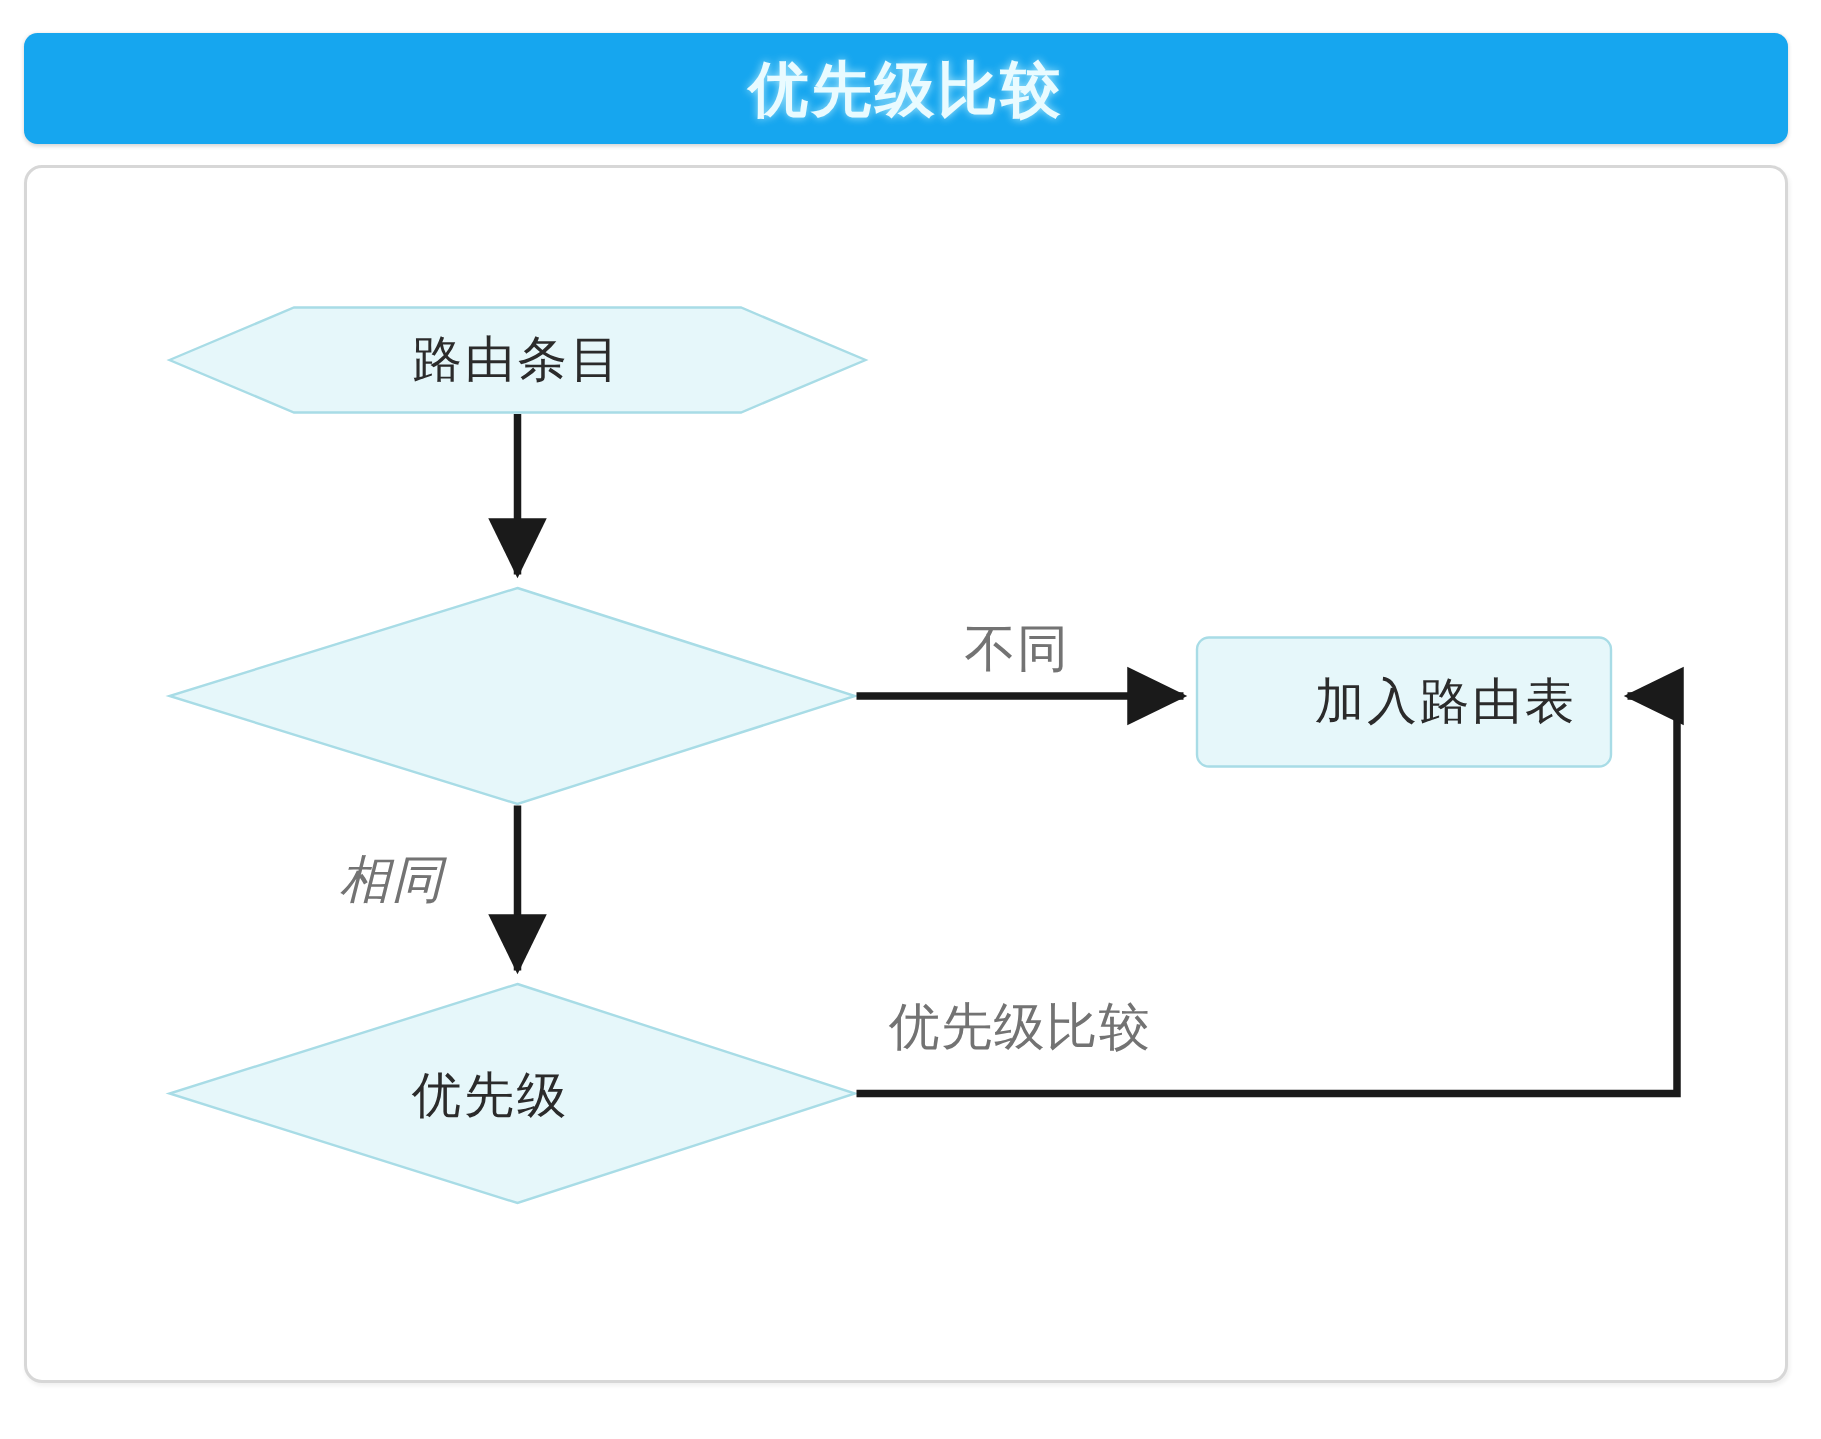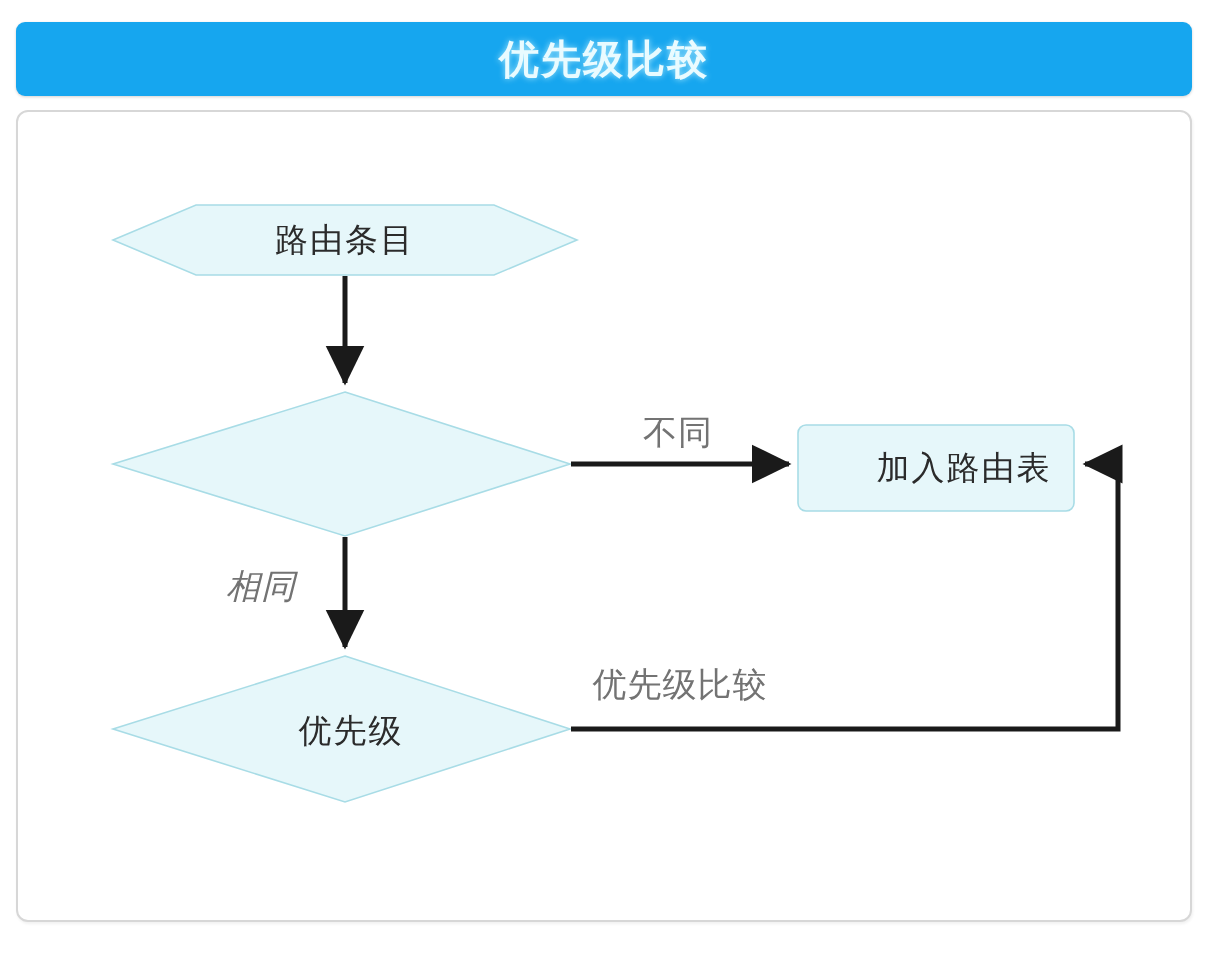--- a/index.html
+++ b/index.html
@@ -135,21 +135,21 @@
     <path class="flow-line" d="M571,464 L789,464" marker-end="url(#arrowhead)"></path>
 
     <path class="flow-line" d="M345,537 L345,647" marker-end="url(#arrowhead)"></path>
 
     <path class="flow-line" d="M571,729 L1118,729 L1118,464 L1085,464" marker-end="url(#arrowhead)"></path>
   </svg>
 
   <div class="node-label" style="left:345px; top:240px;">路由条目</div>
 
 
-  <div class="node-label" style="left:351px; top:731px;">优先级</div>
+  <div class="node-label" style="left:327px; top:731px;">优先级</div>
 
   <div class="node-label" style="left:936px; top:468px;margin-left:28px;">加入路由表</div>
 
   <div class="edge-label" style="left:678px; top:433px;">不同</div>
 
   <div class="edge-label" style="left:261px; top:587px;font-style:italic;">相同</div>
 
   <div class="edge-label" style="left:680px; top:685px;">优先级比较</div>
 
 </div>

